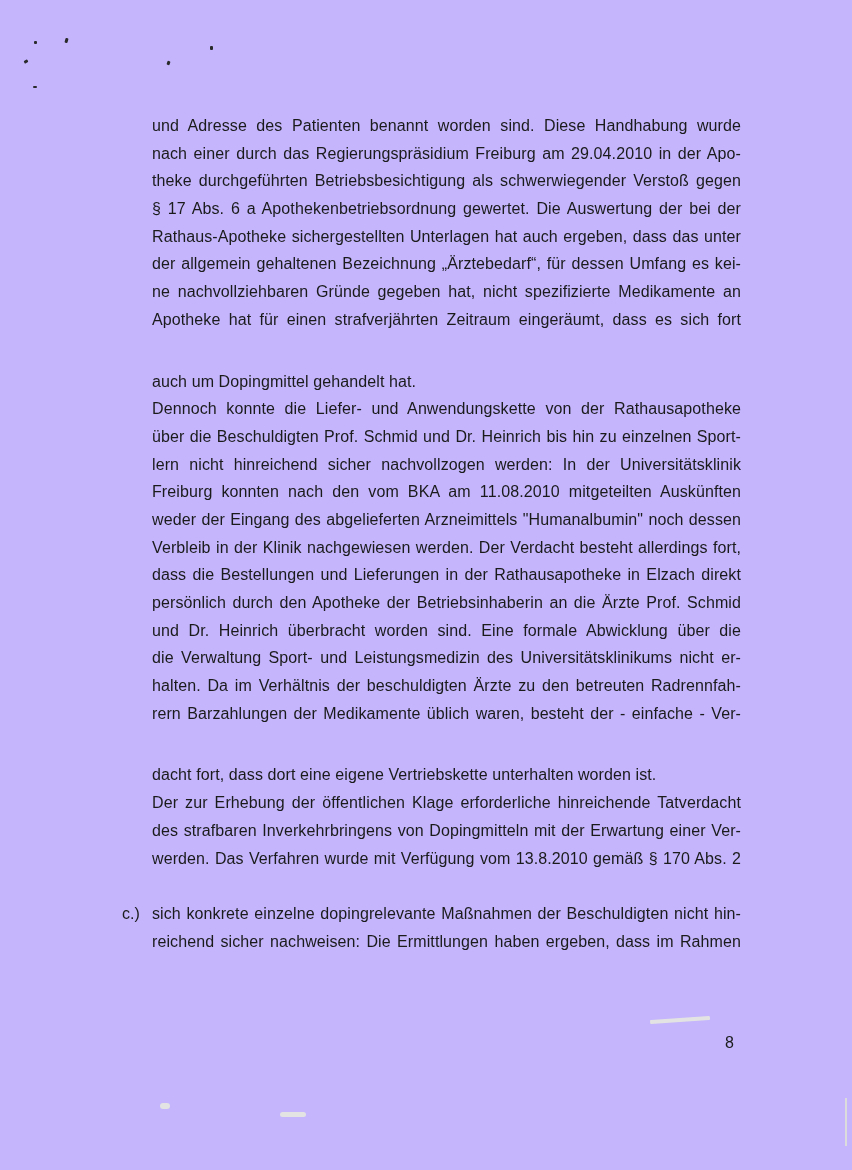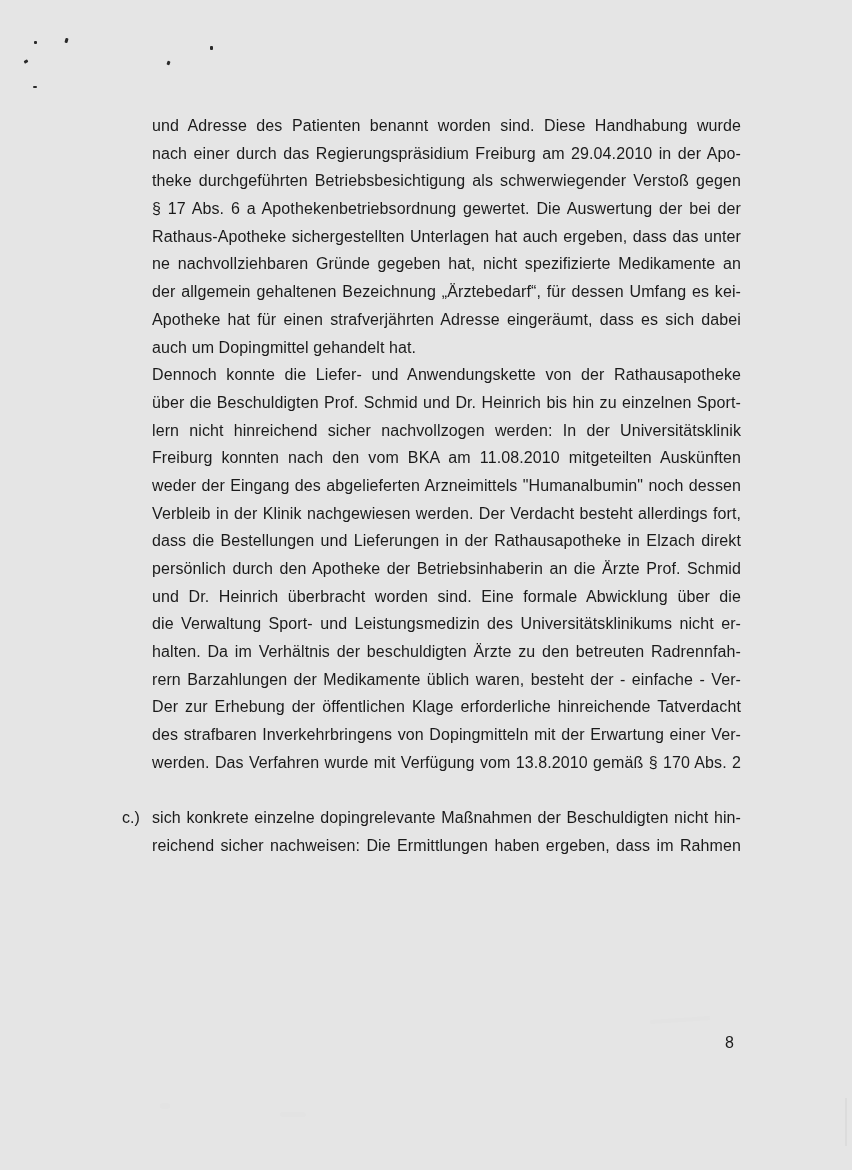--- a/index.html
+++ b/index.html
@@ -4,40 +4,41 @@
 <style>
   html, body { margin: 0; padding: 0; }
   body {
     width: 852px; height: 1170px;
     background: #ffffff;
     font-family: "Liberation Sans", sans-serif;
   }
   .page {
     position: relative;
     width: 852px; height: 1170px;
-    background: #e5e5e5;
+    background: #c4b5fd;
     color: #1b1b1b;
     overflow: hidden;
   }
   .text-block {
     position: absolute;
     left: 152px; top: 112px;
     width: 589px;
   }
   .line {
     font-size: 16px;
     line-height: 27.7px;
     height: 27.7px;
     white-space: nowrap;
     text-align: justify;
     text-align-last: justify;
     letter-spacing: 0.1px;
   }
   .line.last {
     text-align-last: left;
+    margin-top: 34px;
   }
   .c-item {
     position: relative;
     margin-top: 27.7px;
   }
   .c-marker {
     position: absolute;
     left: -30px; top: 0;
     font-size: 16px;
     line-height: 27.7px;
@@ -77,39 +78,40 @@
   <div class="edge-line" style="left:845px;top:1098px;width:2px;height:48px;"></div>
 
   <div class="text-block">
 
     <div class="paragraph">
       <div class="line">und Adresse des Patienten benannt worden sind. Diese Handhabung wurde</div>
       <div class="line">nach einer durch das Regierungspräsidium Freiburg am 29.04.2010 in der Apo-</div>
       <div class="line">theke durchgeführten Betriebsbesichtigung als schwerwiegender Verstoß gegen</div>
       <div class="line">§ 17 Abs. 6 a Apothekenbetriebsordnung gewertet. Die Auswertung der bei der</div>
       <div class="line">Rathaus-Apotheke sichergestellten Unterlagen hat auch ergeben, dass das unter</div>
+      <div class="line">der allgemein gehaltenen Bezeichnung „Ärztebedarf“, für dessen Umfang es kei-</div>
       <div class="line">ne nachvollziehbaren Gründe gegeben hat, nicht spezifizierte Medikamente an</div>
-      <div class="line">der allgemein gehaltenen Bezeichnung „Ärztebedarf“, für dessen Umfang es kei-</div>
-      <div class="line">Apotheke hat für einen strafverjährten Adresse eingeräumt, dass es sich dabei</div>
+      <div class="line">Apotheke hat für einen strafverjährten Zeitraum eingeräumt, dass es sich fort</div>
       <div class="line last">auch um Dopingmittel gehandelt hat.</div>
     </div>
 
     <div class="paragraph">
       <div class="line">Dennoch konnte die Liefer- und Anwendungskette von der Rathausapotheke</div>
       <div class="line">über die Beschuldigten Prof. Schmid und Dr. Heinrich bis hin zu einzelnen Sport-</div>
       <div class="line">lern nicht hinreichend sicher nachvollzogen werden: In der Universitätsklinik</div>
       <div class="line">Freiburg konnten nach den vom BKA am 11.08.2010 mitgeteilten Auskünften</div>
       <div class="line">weder der Eingang des abgelieferten Arzneimittels "Humanalbumin" noch dessen</div>
       <div class="line">Verbleib in der Klinik nachgewiesen werden. Der Verdacht besteht allerdings fort,</div>
       <div class="line">dass die Bestellungen und Lieferungen in der Rathausapotheke in Elzach direkt</div>
       <div class="line">persönlich durch den Apotheke der Betriebsinhaberin an die Ärzte Prof. Schmid</div>
       <div class="line">und Dr. Heinrich überbracht worden sind. Eine formale Abwicklung über die</div>
       <div class="line">die Verwaltung Sport- und Leistungsmedizin des Universitätsklinikums nicht er-</div>
       <div class="line">halten. Da im Verhältnis der beschuldigten Ärzte zu den betreuten Radrennfah-</div>
       <div class="line">rern Barzahlungen der Medikamente üblich waren, besteht der - einfache - Ver-</div>
+      <div class="line last">dacht fort, dass dort eine eigene Vertriebskette unterhalten worden ist.</div>
     </div>
 
     <div class="paragraph">
       <div class="line">Der zur Erhebung der öffentlichen Klage erforderliche hinreichende Tatverdacht</div>
       <div class="line">des strafbaren Inverkehrbringens von Dopingmitteln mit der Erwartung einer Ver-</div>
       <div class="line">werden. Das Verfahren wurde mit Verfügung vom 13.8.2010 gemäß § 170 Abs. 2</div>
     </div>
 
     <div class="c-item">
       <span class="c-marker">c.)</span>

